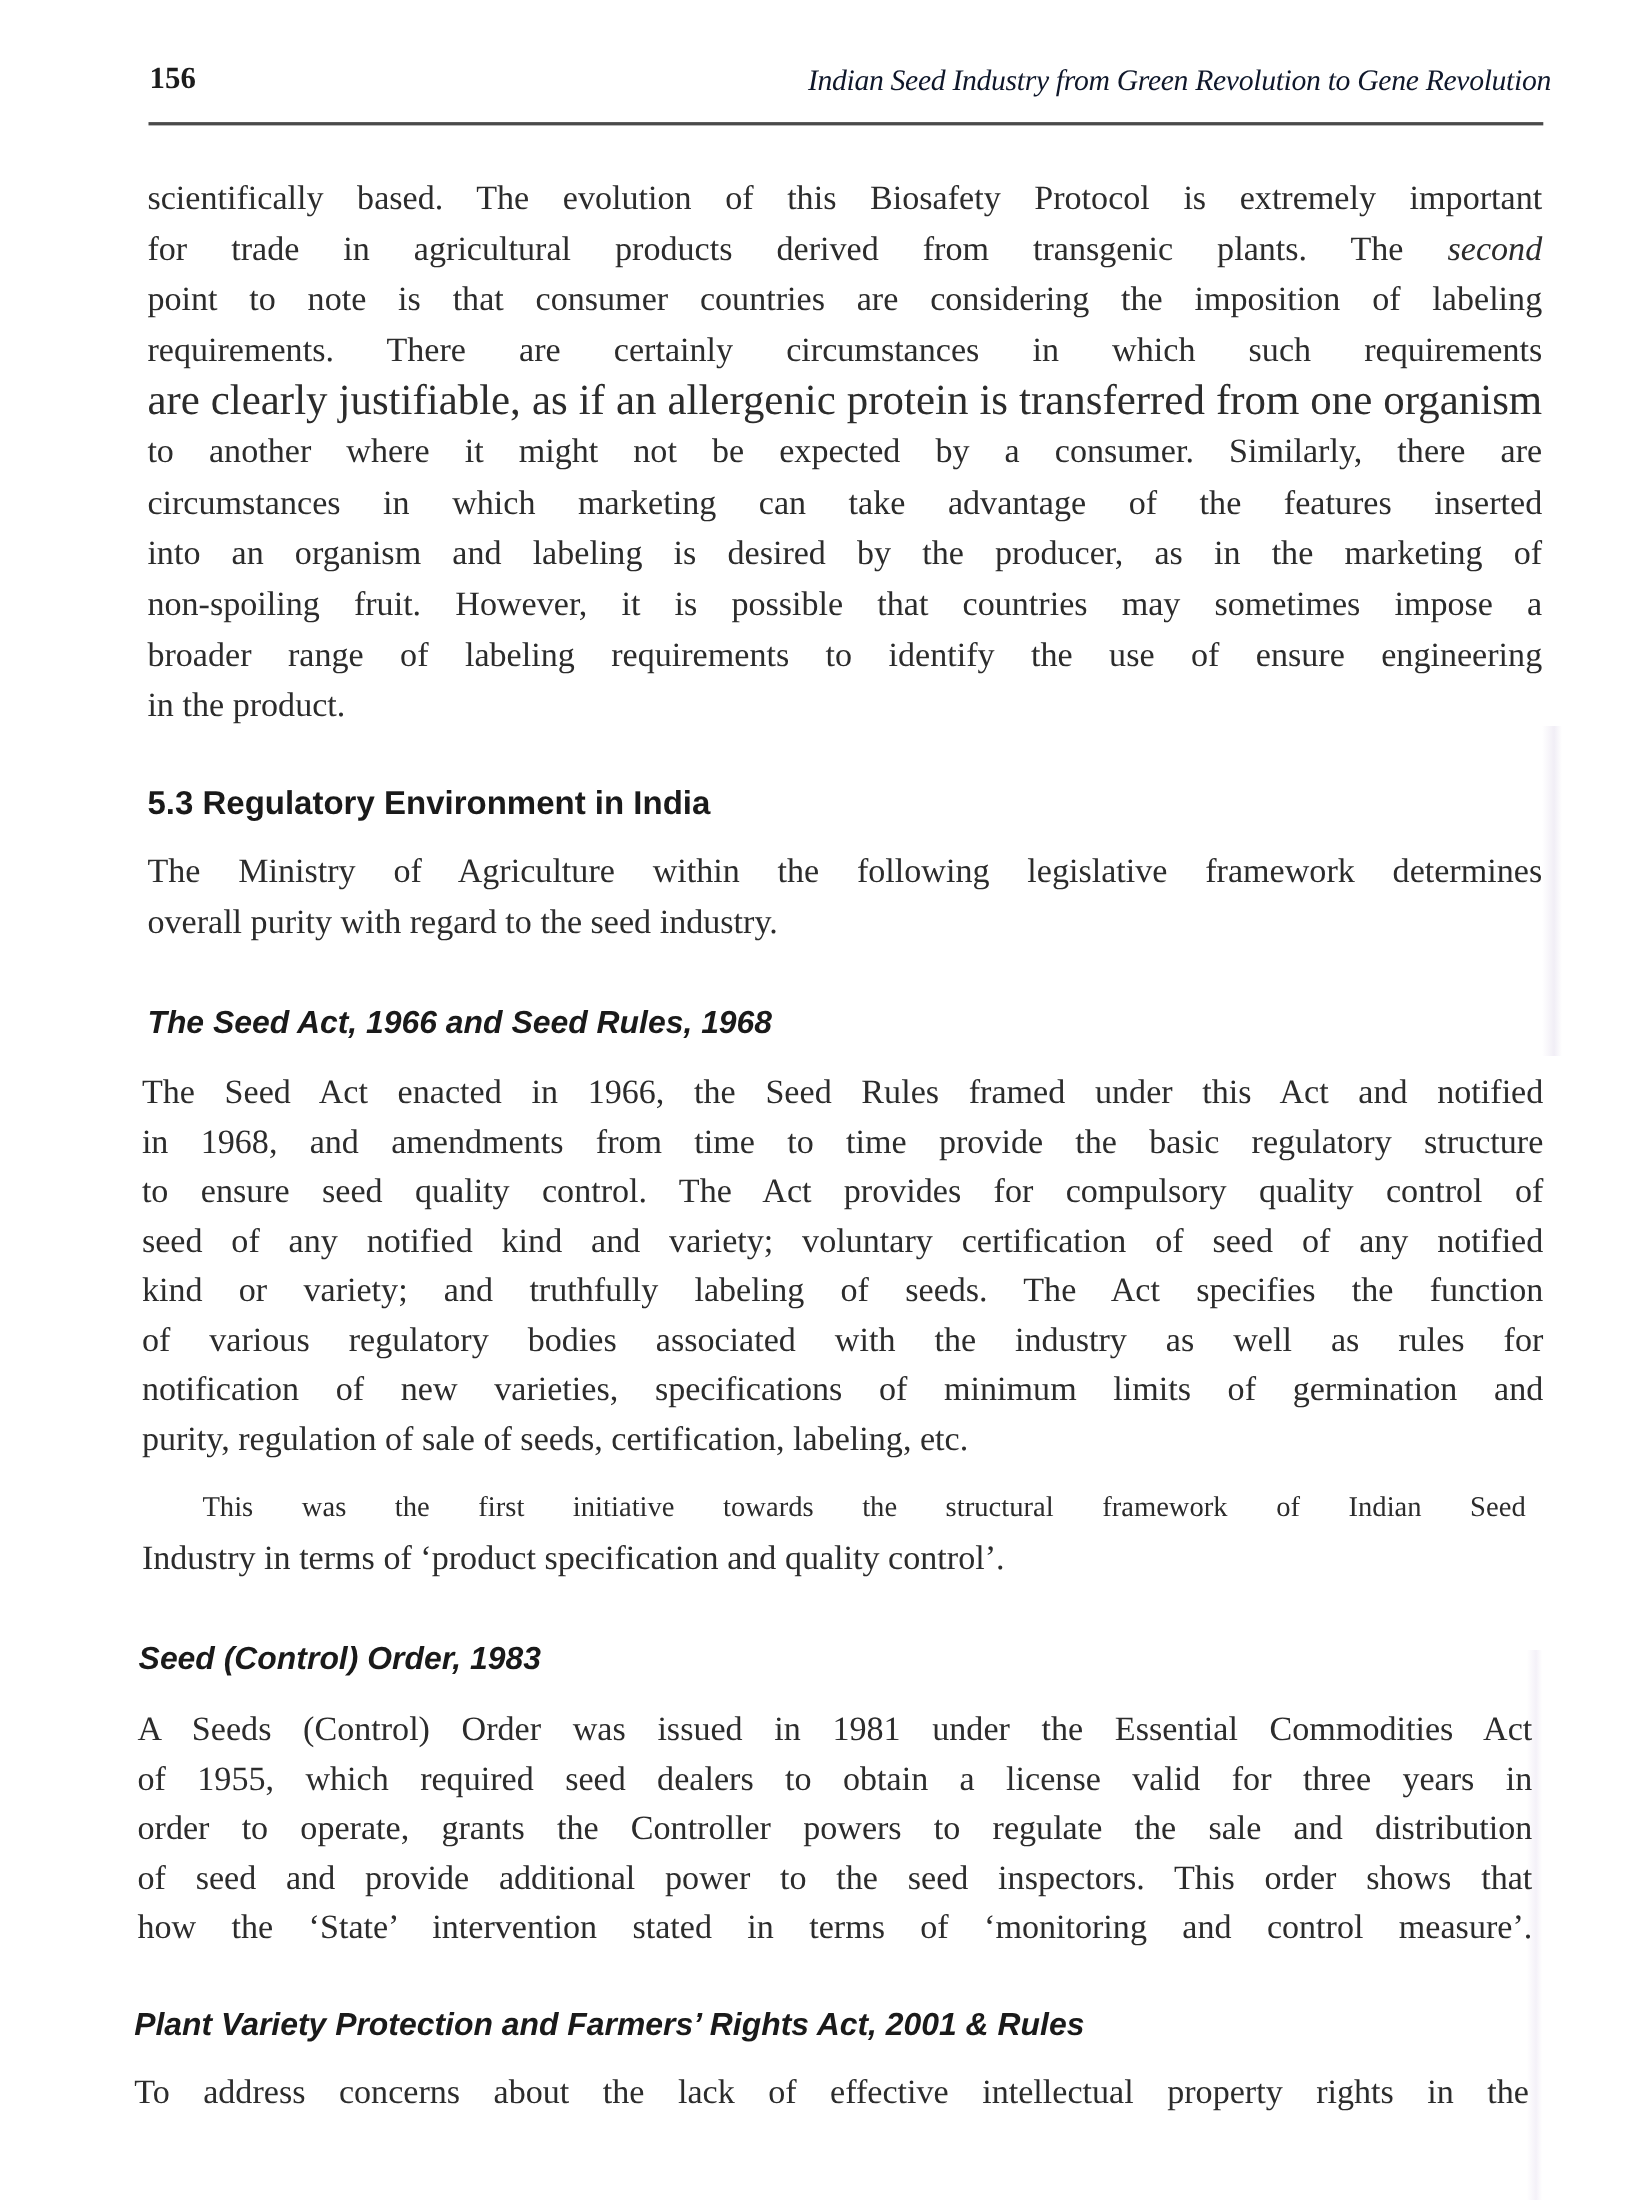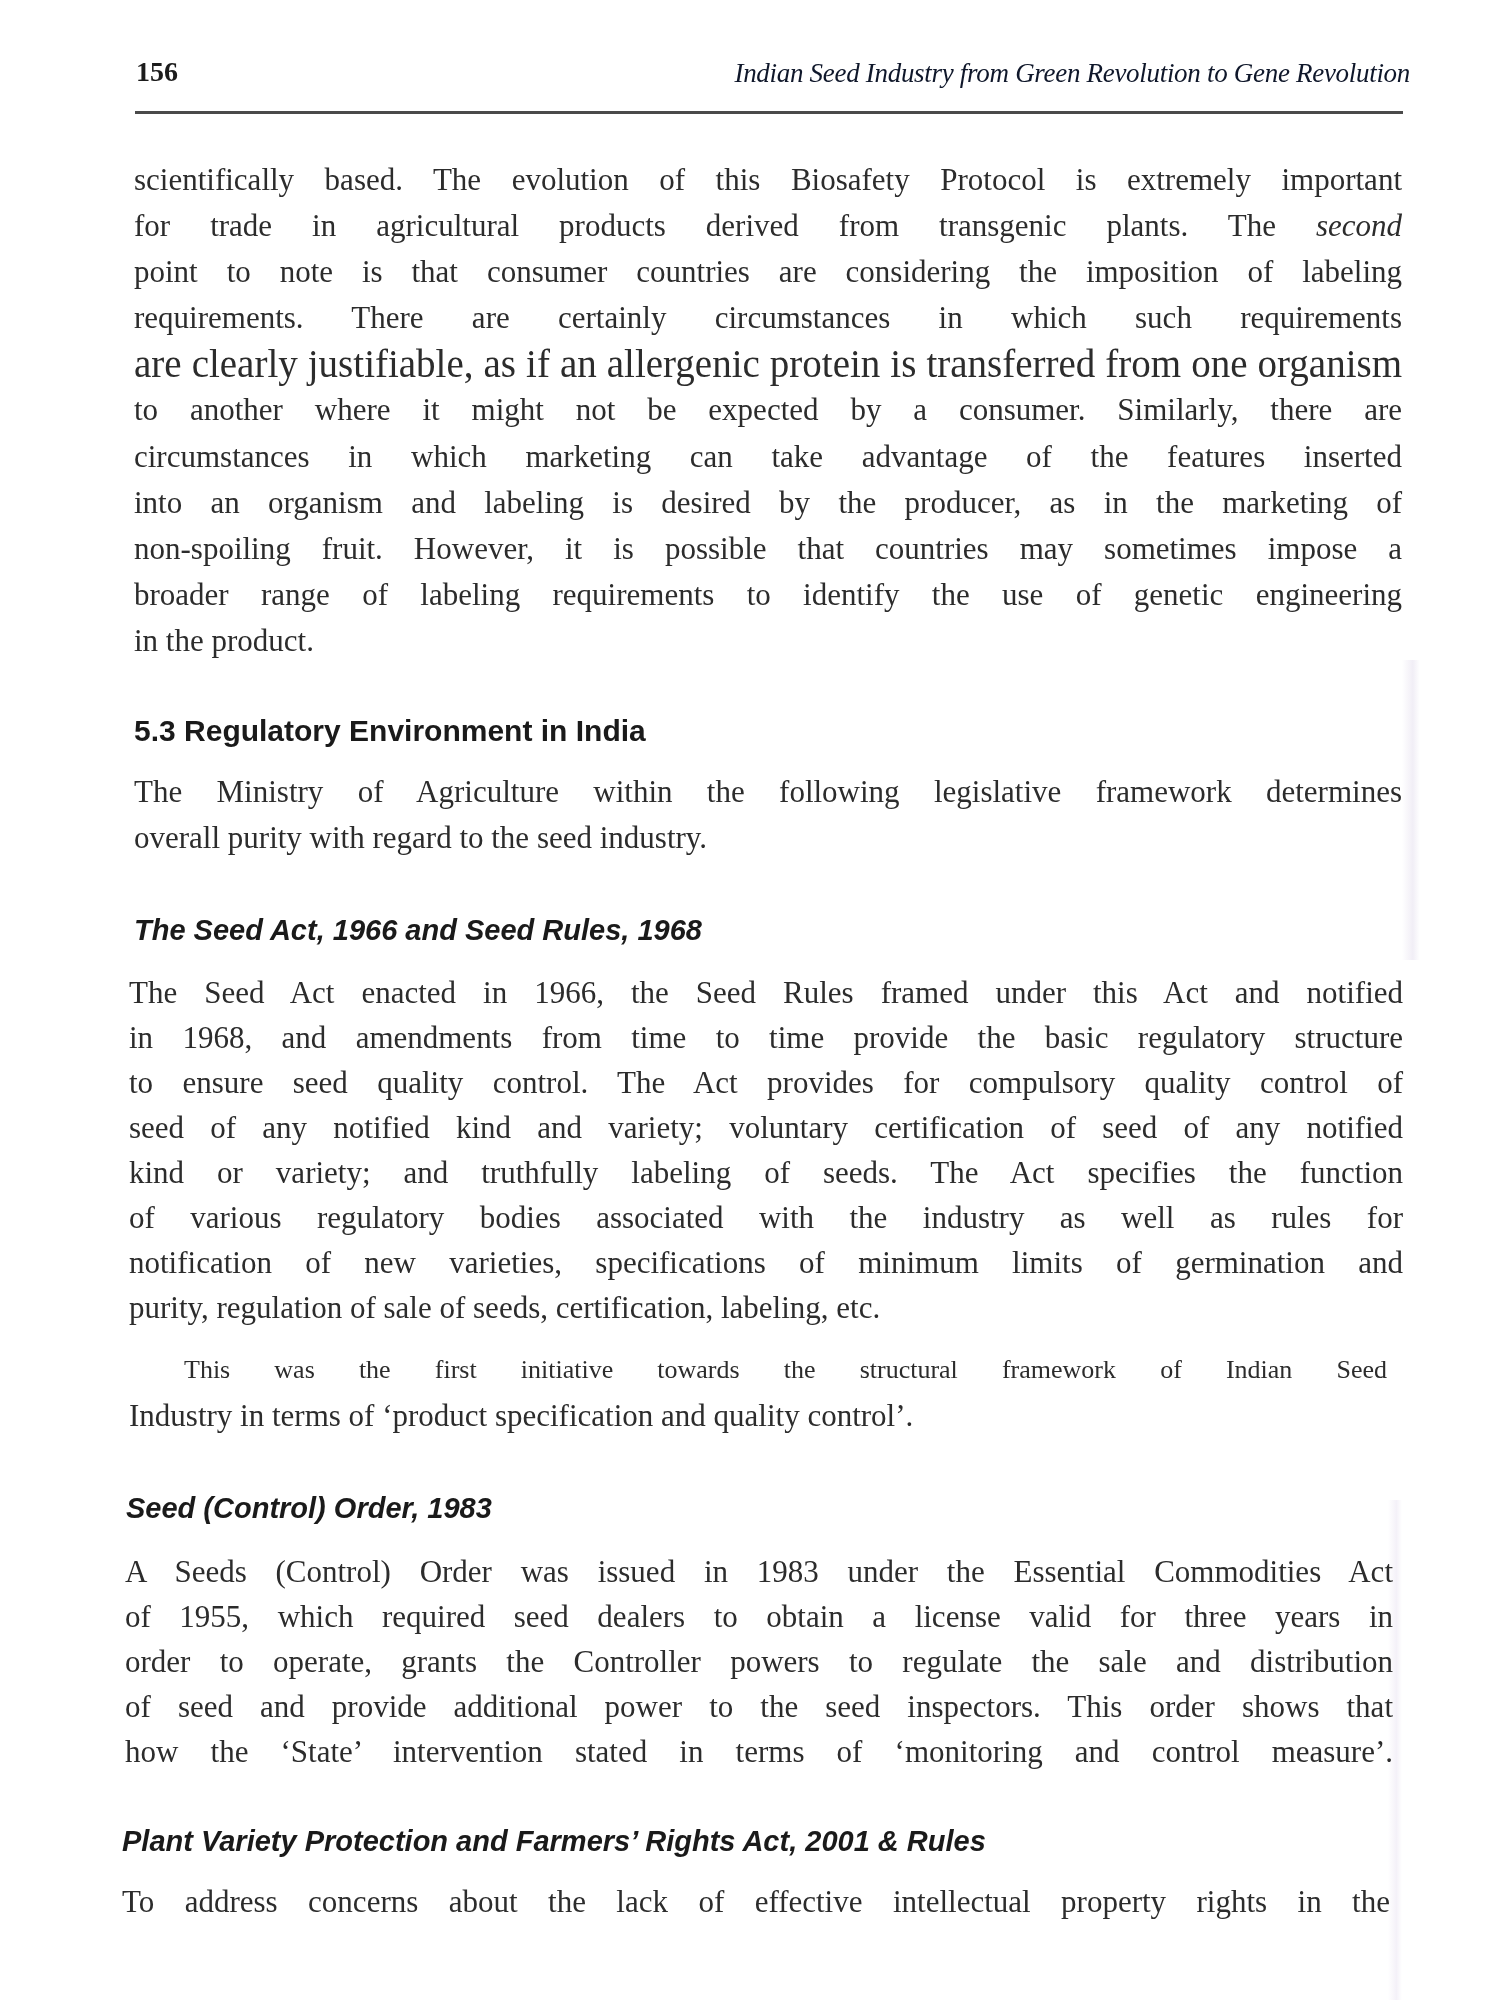--- a/index.html
+++ b/index.html
@@ -34,21 +34,21 @@
 <div>
   <div class="line" style="left: 134px; top: 160px; width: 1268px; white-space: nowrap; font-size: 31px;">scientifically based. The evolution of this Biosafety Protocol is extremely important</div>
   <div class="line" style="left: 134px; top: 206px; width: 1268px; white-space: nowrap; font-size: 31px;"><span>for trade in agricultural products derived from transgenic plants. The</span> <em>second</em></div>
   <div class="line" style="left: 134px; top: 252px; width: 1268px; white-space: nowrap; font-size: 31px;">point to note is that consumer countries are considering the imposition of labeling</div>
   <div class="line" style="left: 134px; top: 298px; width: 1268px; white-space: nowrap; font-size: 31px;">requirements. There are certainly circumstances in which such requirements</div>
   <div class="line" style="left: 134px; top: 344px; width: 1268px; white-space: nowrap; font-size: 39px;">are clearly justifiable, as if an allergenic protein is transferred from one organism</div>
   <div class="line" style="left: 134px; top: 390px; width: 1268px; white-space: nowrap; font-size: 31px;">to another where it might not be expected by a consumer. Similarly, there are</div>
   <div class="line" style="left: 134px; top: 437px; width: 1268px; white-space: nowrap; font-size: 31px;">circumstances in which marketing can take advantage of the features inserted</div>
   <div class="line" style="left: 134px; top: 483px; width: 1268px; white-space: nowrap; font-size: 31px;">into an organism and labeling is desired by the producer, as in the marketing of</div>
   <div class="line" style="left: 134px; top: 529px; width: 1268px; white-space: nowrap; font-size: 31px;">non-spoiling fruit. However, it is possible that countries may sometimes impose a</div>
-  <div class="line" style="left: 134px; top: 575px; width: 1268px; white-space: nowrap; font-size: 31px;">broader range of labeling requirements to identify the use of genetic engineering</div>
+  <div class="line" style="left: 134px; top: 575px; width: 1268px; white-space: nowrap; font-size: 31px;">broader range of labeling requirements to identify the use of ensure engineering</div>
   <div class="line last" style="left: 134px; top: 621px; width: 1268px; white-space: nowrap; font-size: 31px;">in the product.</div>
 </div>
 
 <div class="h-sec" style="left:134px;top:714px;">5.3 Regulatory Environment in India</div>
 <div class="line" style="left: 134px; top: 772px; width: 1268px; white-space: nowrap; font-size: 31px;">The Ministry of Agriculture within the following legislative framework determines</div>
 <div class="line last" style="left: 134px; top: 818px; width: 1268px; white-space: nowrap; font-size: 31px;">overall purity with regard to the seed industry.</div>
 
 <div class="h-sub" style="left:134px;top:914px;">The Seed Act, 1966 and Seed Rules, 1968</div>
 <div>
   <div class="line" style="left: 129px; top: 973px; width: 1274px; white-space: nowrap; font-size: 31px;">The Seed Act enacted in 1966, the Seed Rules framed under this Act and notified</div>
@@ -60,21 +60,21 @@
   <div class="line" style="left: 129px; top: 1243px; width: 1274px; white-space: nowrap; font-size: 31px;">notification of new varieties, specifications of minimum limits of germination and</div>
   <div class="line last" style="left: 129px; top: 1288px; width: 1274px; white-space: nowrap; font-size: 31px;">purity, regulation of sale of seeds, certification, labeling, etc.</div>
 </div>
 <div>
   <div class="line" style="left: 184px; top: 1350px; width: 1203px; white-space: nowrap; font-size: 26px;">This was the first initiative towards the structural framework of Indian Seed</div>
   <div class="line last" style="left: 129px; top: 1396px; width: 1270px; white-space: nowrap; font-size: 31px;">Industry in terms of ‘product specification and quality control’.</div>
 </div>
 
 <div class="h-sub" style="left:126px;top:1492px;">Seed (Control) Order, 1983</div>
 <div>
-  <div class="line" style="left: 125px; top: 1552px; width: 1268px; white-space: nowrap; font-size: 31px;">A Seeds (Control) Order was issued in 1983 under the Essential Commodities Act</div>
+  <div class="line" style="left: 125px; top: 1552px; width: 1268px; white-space: nowrap; font-size: 31px;">A Seeds (Control) Order was issued in 1981 under the Essential Commodities Act</div>
   <div class="line" style="left: 125px; top: 1597px; width: 1268px; white-space: nowrap; font-size: 31px;">of 1955, which required seed dealers to obtain a license valid for three years in</div>
   <div class="line" style="left: 125px; top: 1642px; width: 1268px; white-space: nowrap; font-size: 31px;">order to operate, grants the Controller powers to regulate the sale and distribution</div>
   <div class="line" style="left: 125px; top: 1687px; width: 1268px; white-space: nowrap; font-size: 31px;">of seed and provide additional power to the seed inspectors. This order shows that</div>
   <div class="line" style="left: 125px; top: 1732px; width: 1268px; white-space: nowrap; font-size: 31px;">how the ‘State’ intervention stated in terms of ‘monitoring and control measure’.</div>
 </div>
 
 <div class="h-sub" style="left:122px;top:1825px;">Plant Variety Protection and Farmers’ Rights Act, 2001 &amp; Rules</div>
 <div class="line" style="left: 122px; top: 1882px; width: 1268px; white-space: nowrap; font-size: 31px;">To address concerns about the lack of effective intellectual property rights in the</div>
 
 </body></html>

